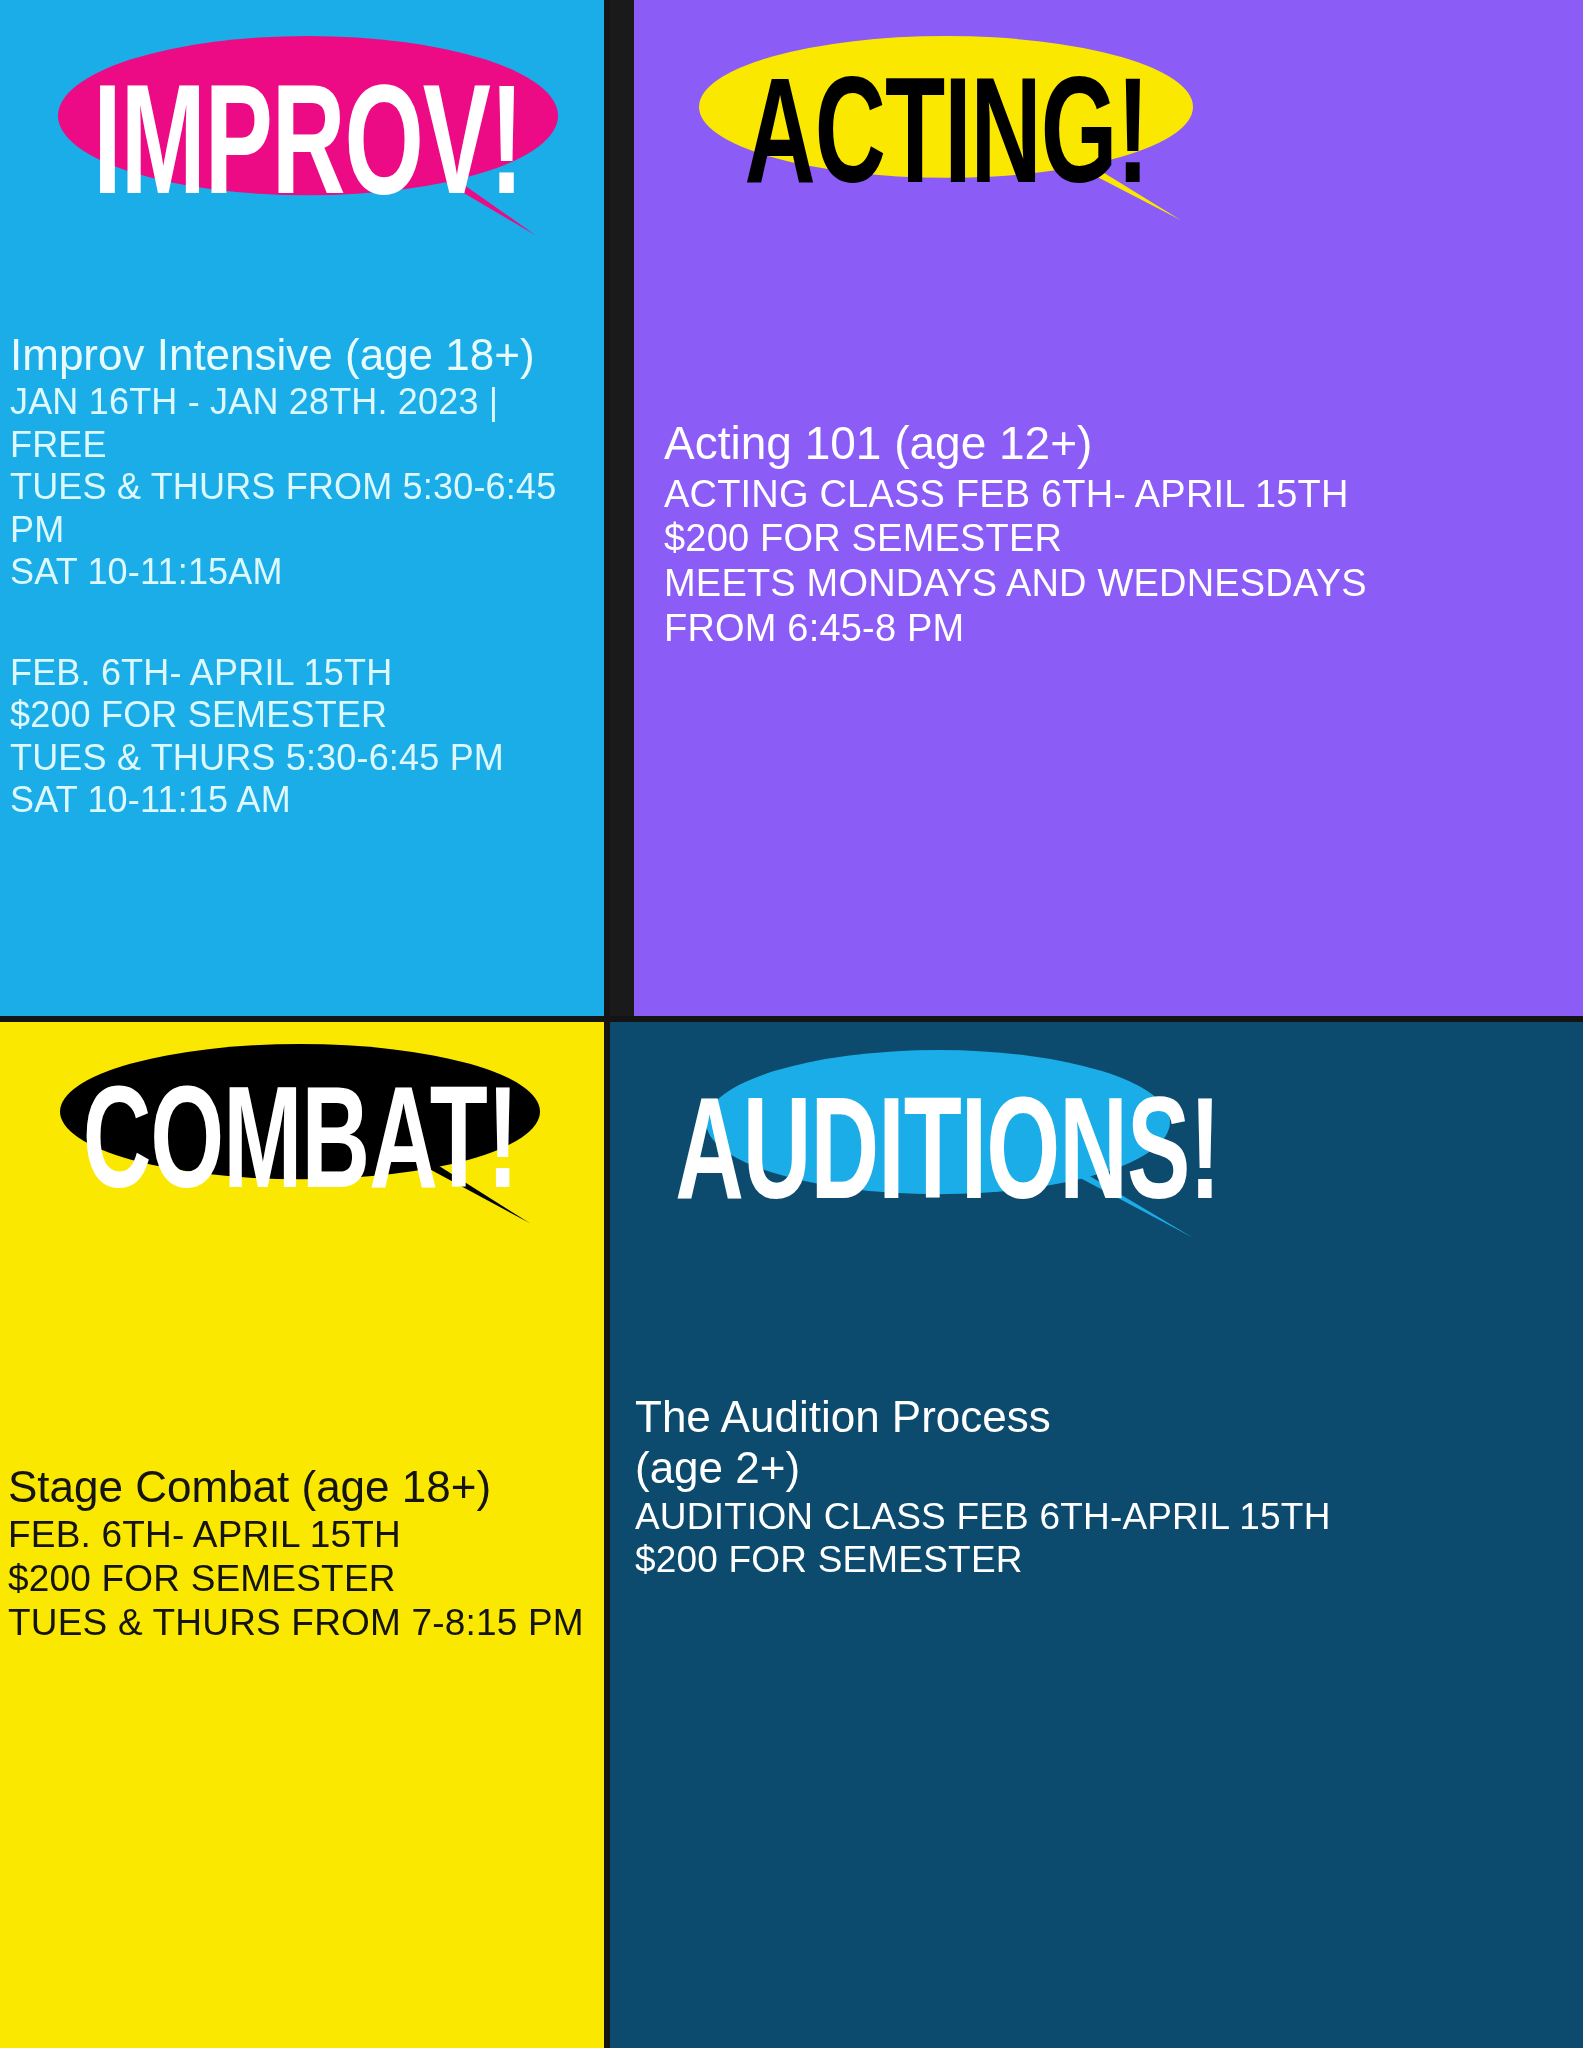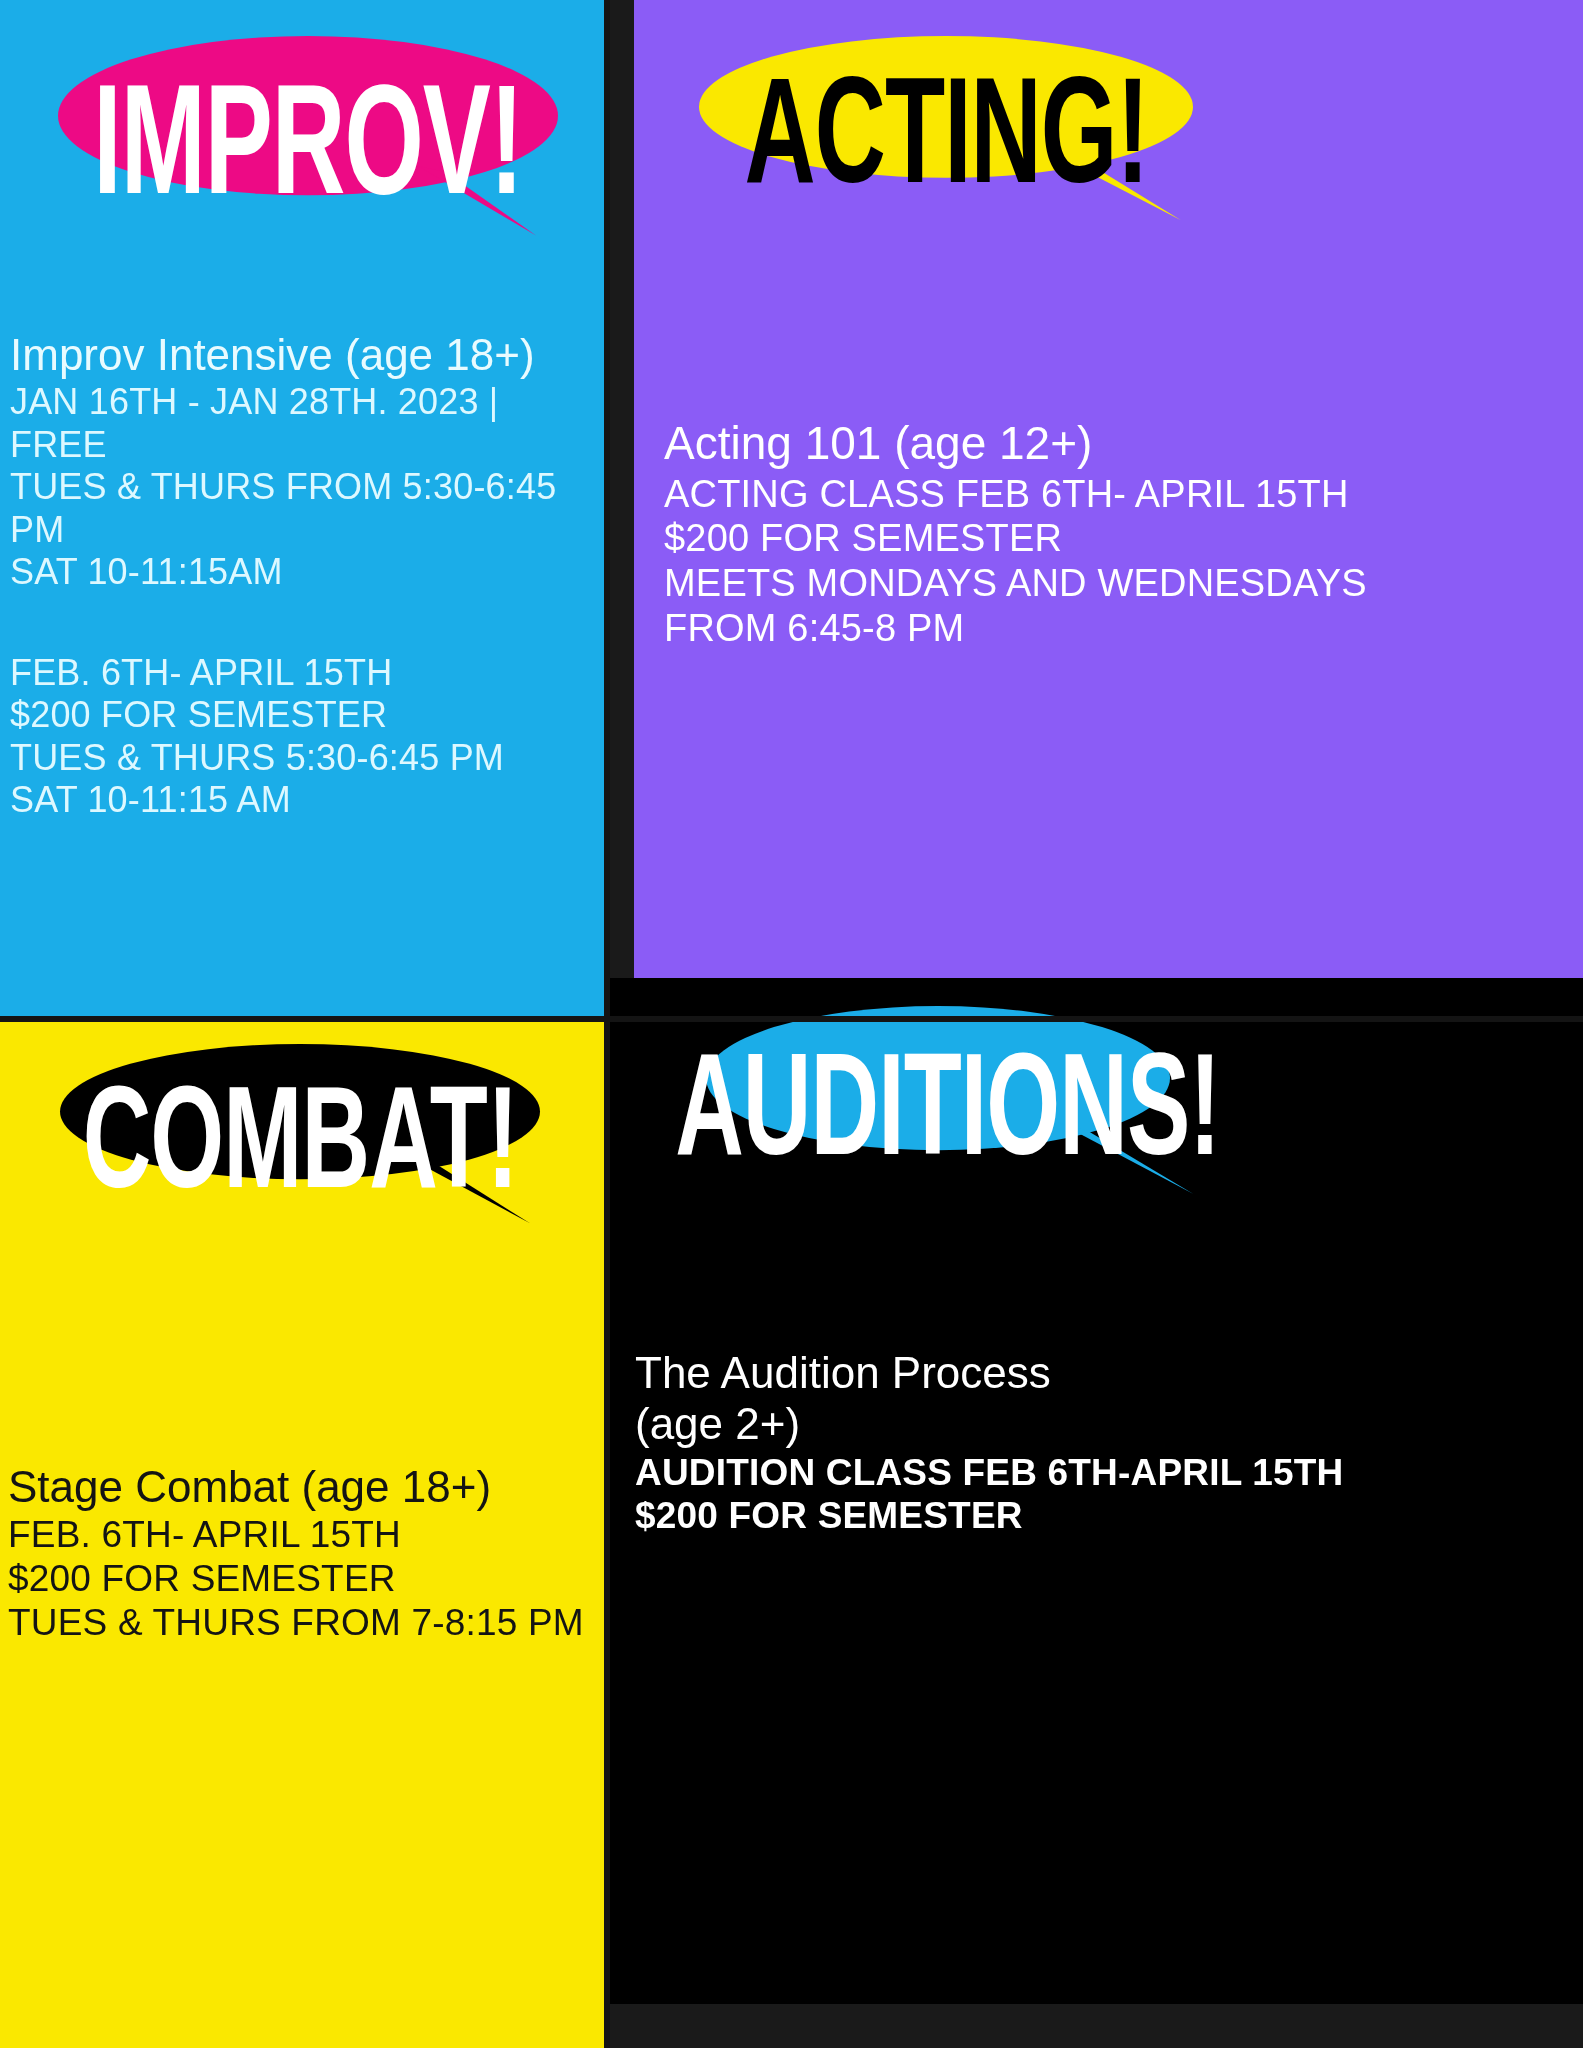--- a/index.html
+++ b/index.html
@@ -17,21 +17,21 @@
 
   
   .panel{
     position:absolute;
     overflow:hidden;
     box-sizing:border-box;
   }
   #panel-improv   { left:0px;    top:0px;    width:604px; height:1016px; background:#1BADE8; }
   #panel-acting   { left:634px;  top:0px;    width:973px; height:1016px; background:#8b5cf6; }
   #panel-combat   { left:0px;    top:1022px; width:604px; height:1026px; background:#FAE800; }
-  #panel-auditions{ left:610px;  top:978px; width:973px; height:1026px; background:#000000; }
+  #panel-auditions{ left:610px;  top:1022px; width:973px; height:1026px; background:#0c4a6e; }
 
   
   .bubble-wrap{
     position:absolute;
   }
   .bubble{
     position:relative;
     width:100%;
     height:100%;
     display:flex;
@@ -104,21 +104,21 @@
   #acting-text .class-line { font-size:38px; color:#FFFFFF; }
 
   
   #combat-text{ left:8px; top:400px; width:588px; }
   #combat-text .class-title{ font-size:44px; color:#141414;margin-top:40px; }
   #combat-text .class-line { font-size:37px; color:#141414; }
 
   
   #auditions-text{ left:25px; top:370px; width:923px; }
   #auditions-text .class-title{ font-size:44px; color:#FFFFFF; }
-  #auditions-text .class-line { font-size:37px; color:#FFFFFF;font-weight:bold; }
+  #auditions-text .class-line { font-size:37px; color:#FFFFFF; }
 
   .divider-v{
     position:absolute;
     left:604px; top:0;
     width:6px; height:2048px;
     background:#141414;
   }
   .divider-h{
     position:absolute;
     left:0; top:1016px;

